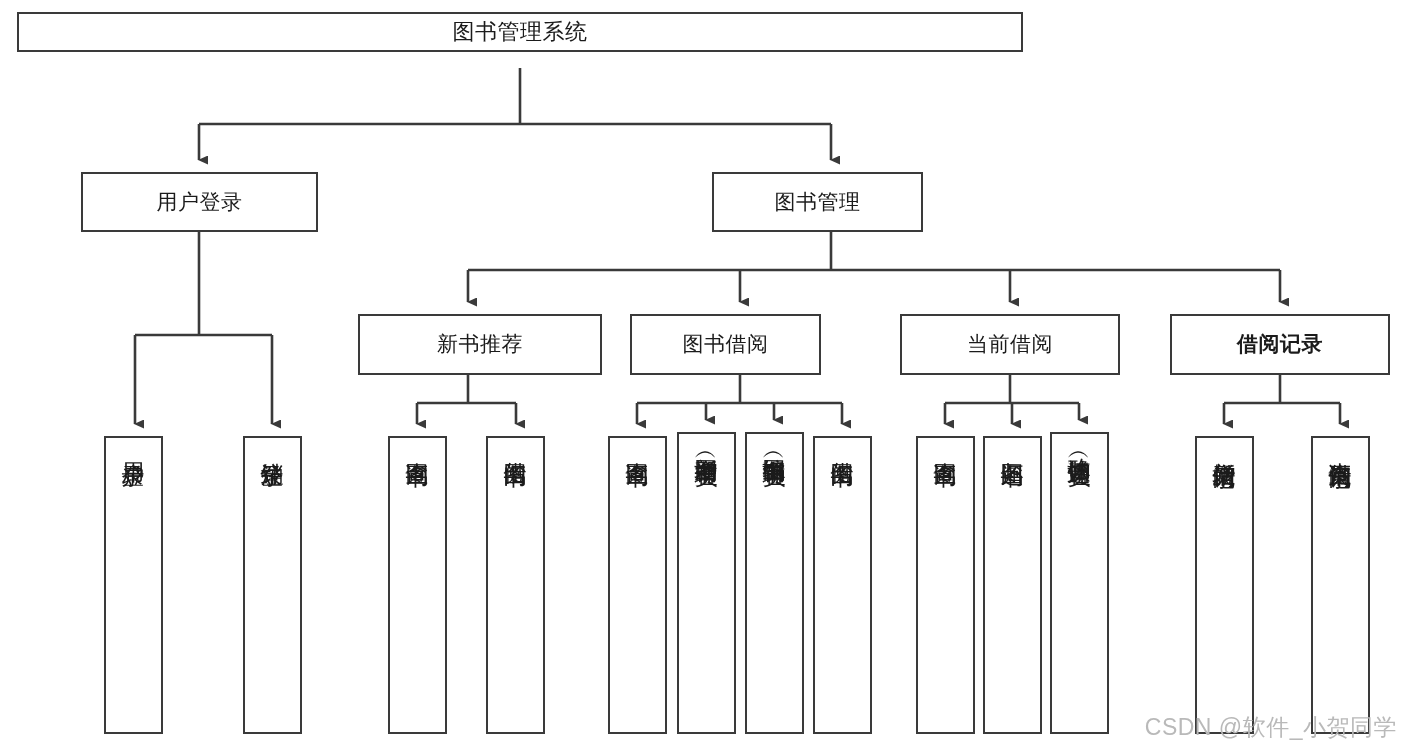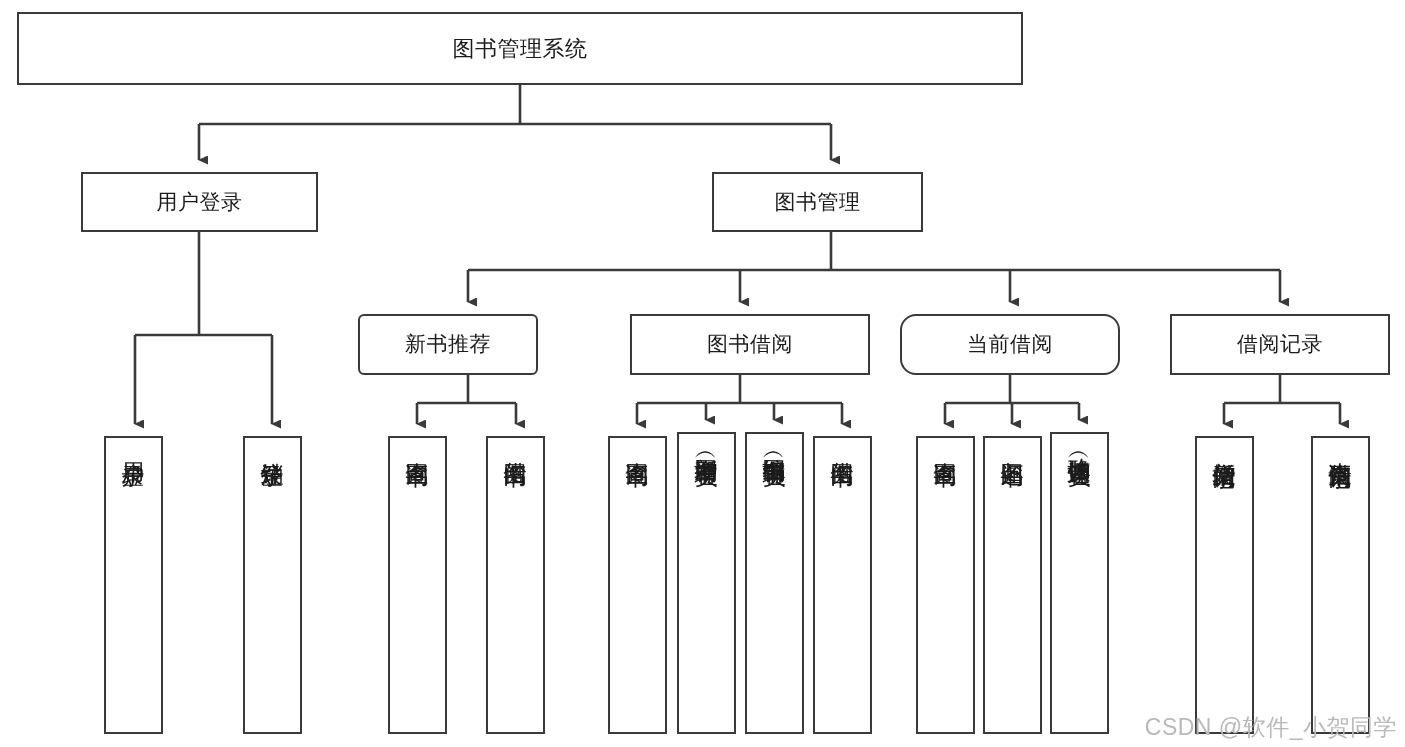--- a/index.html
+++ b/index.html
@@ -121,45 +121,45 @@
       <path d="M1012,403 L1012,424" marker-end="url(#arrowhead)"></path>
       <path d="M1079,403 L1079,420" marker-end="url(#arrowhead)"></path>
 
       <path d="M1280,375 L1280,403"></path>
       <path d="M1224,403 L1340,403"></path>
       <path d="M1224,403 L1224,424" marker-end="url(#arrowhead)"></path>
       <path d="M1340,403 L1340,424" marker-end="url(#arrowhead)"></path>
     </g>
   </svg>
 
-  <div class="node h-node root" style="left:17px; top:12px; width:1006px; height:73px;">
+  <div class="node h-node root" style="left:17px; top:12px; width:1006px; height:40px;">
     <span class="node-label">图书管理系统</span>
   </div>
 
   <div class="node h-node" style="left:81px; top:172px; width:237px; height:60px;">
     <span class="node-label">用户登录</span>
   </div>
 
   <div class="node h-node" style="left:712px; top:172px; width:211px; height:60px;">
     <span class="node-label">图书管理</span>
   </div>
 
-  <div class="node h-node" style="left:358px; top:314px; width:180px; height:61px;border-radius:6px;">
+  <div class="node h-node" style="left:358px; top:314px; width:244px; height:61px;">
     <span class="node-label">新书推荐</span>
   </div>
 
-  <div class="node h-node" style="left:630px; top:314px; width:240px; height:61px;">
+  <div class="node h-node" style="left:630px; top:314px; width:191px; height:61px;">
     <span class="node-label">图书借阅</span>
   </div>
 
-  <div class="node h-node" style="left:900px; top:314px; width:220px; height:61px;border-radius:16px;">
+  <div class="node h-node" style="left:900px; top:314px; width:220px; height:61px;">
     <span class="node-label">当前借阅</span>
   </div>
 
-  <div class="node h-node" style="left:1170px; top:314px; width:220px; height:61px;">
+  <div class="node h-node" style="left:1170px; top:314px; width:220px; height:61px;font-weight:bold;">
     <span class="node-label">借阅记录</span>
   </div>
 
   <div class="node v-node" style="left:104px; top:436px; width:59px; height:298px;">
     <span class="node-label">用户登录</span>
   </div>
 
   <div class="node v-node" style="left:243px; top:436px; width:59px; height:298px;">
     <span class="node-label">注销登录</span>
   </div>

